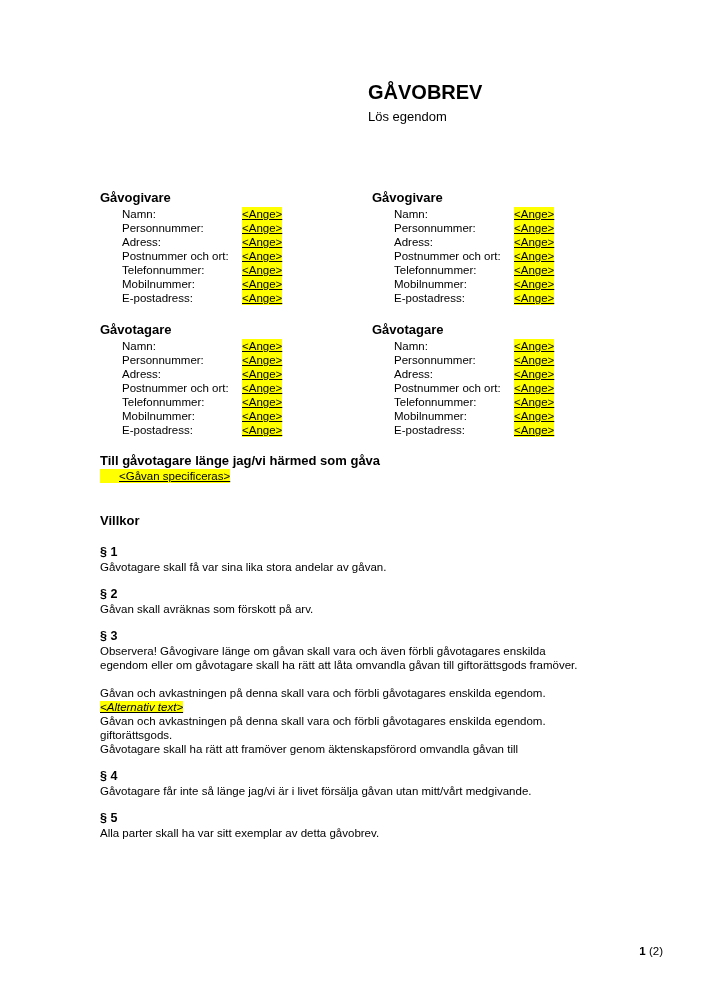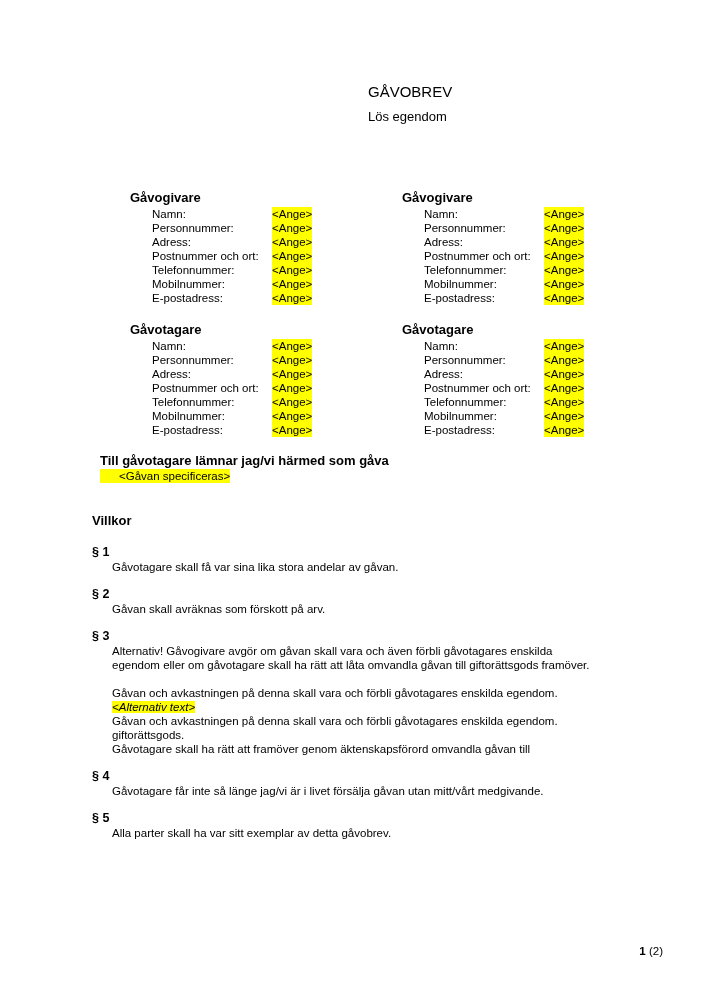--- a/index.html
+++ b/index.html
@@ -20,57 +20,57 @@
     overflow: hidden;
   }
 
   
   .title-block {
     position: absolute;
     left: 368px;
     top: 83px;
   }
   .doc-title {
-    font-size: 15px;
-    font-weight: 400;
+    font-size: 20px;
+    font-weight: 700;
     line-height: 18px;
   }
   .doc-subtitle {
     font-size: 13px;
     line-height: 16px;
     margin-top: 8px;
   }
 
   
   .parties {
     position: absolute;
     left: 100px;
     top: 190px;
     display: grid;
     grid-template-columns: 272px 240px;
     row-gap: 17px;
-    margin-left: 30px;
   }
   .party-heading {
     font-size: 13px;
     font-weight: 700;
     line-height: 16px;
     margin-bottom: 1px;
   }
   .party-row {
     display: flex;
     white-space: nowrap;
     padding-left: 22px;
   }
   .party-label {
     flex: none;
     width: 120px;
   }
   .hl {
     background: #ffff00;
+    text-decoration: underline;
   }
   .italic {
     font-style: italic;
   }
 
   
   .gift {
     position: absolute;
     left: 100px;
     top: 452px;
@@ -82,21 +82,21 @@
     line-height: 17px;
   }
   .gift-value {
     display: inline-block;
     padding-left: 19px;
   }
 
   
   .terms {
     position: absolute;
-    left: 92px;
+    left: 100px;
     top: 512px;
     width: 520px;
   }
   .terms-heading {
     font-size: 13px;
     font-weight: 700;
     line-height: 17px;
     margin-bottom: 16px;
   }
   .section {
@@ -106,21 +106,20 @@
     font-size: 12.5px;
     font-weight: 700;
     line-height: 15px;
   }
   .para.gap {
     margin-top: 14px;
   }
   .para-line {
     min-height: 14px;
     white-space: nowrap;
-    margin-left: 20px;
   }
 
   
   .footer {
     position: absolute;
     top: 944px;
     right: 44px;
     font-size: 11.5px;
     line-height: 14px;
     white-space: nowrap;
@@ -260,21 +259,21 @@
           <span class="hl">&lt;Ange&gt;</span>
         </div>
         <div class="party-row">
           <span class="party-label">E-postadress:</span>
           <span class="hl">&lt;Ange&gt;</span>
         </div>
       </div>
     </div>
 
   <div class="gift">
-    <div class="gift-heading">Till gåvotagare lämnar jag/vi härmed som gåva</div>
+    <div class="gift-heading">Till gåvotagare länge jag/vi härmed som gåva</div>
     <span class="hl gift-value">&lt;Gåvan specificeras&gt;</span>
   </div>
 
   <div class="terms">
     <div class="terms-heading">Villkor</div>
     <div>
         <div class="section">
           <div class="section-number">§ 1</div>
           <div class="para">
             <div class="para-line"><span>Gåvotagare skall få var sina lika stora andelar av gåvan.</span></div>
@@ -282,21 +281,21 @@
         </div>
         <div class="section">
           <div class="section-number">§ 2</div>
           <div class="para">
             <div class="para-line"><span>Gåvan skall avräknas som förskott på arv.</span></div>
           </div>
         </div>
         <div class="section">
           <div class="section-number">§ 3</div>
           <div class="para">
-            <div class="para-line"><span>Alternativ! Gåvogivare avgör om gåvan skall vara och även förbli gåvotagares enskilda</span></div>
+            <div class="para-line"><span>Observera! Gåvogivare länge om gåvan skall vara och även förbli gåvotagares enskilda</span></div>
             <div class="para-line"><span>egendom eller om gåvotagare skall ha rätt att låta omvandla gåvan till giftorättsgods framöver.</span></div>
           </div>
           <div class="para gap">
             <div class="para-line"><span>Gåvan och avkastningen på denna skall vara och förbli gåvotagares enskilda egendom.</span></div>
           </div>
           <div class="para">
             <div class="para-line"><span class="hl italic">&lt;Alternativ text&gt;</span></div>
           </div>
           <div class="para">
             <div class="para-line"><span>Gåvan och avkastningen på denna skall vara och förbli gåvotagares enskilda egendom.</span></div>

